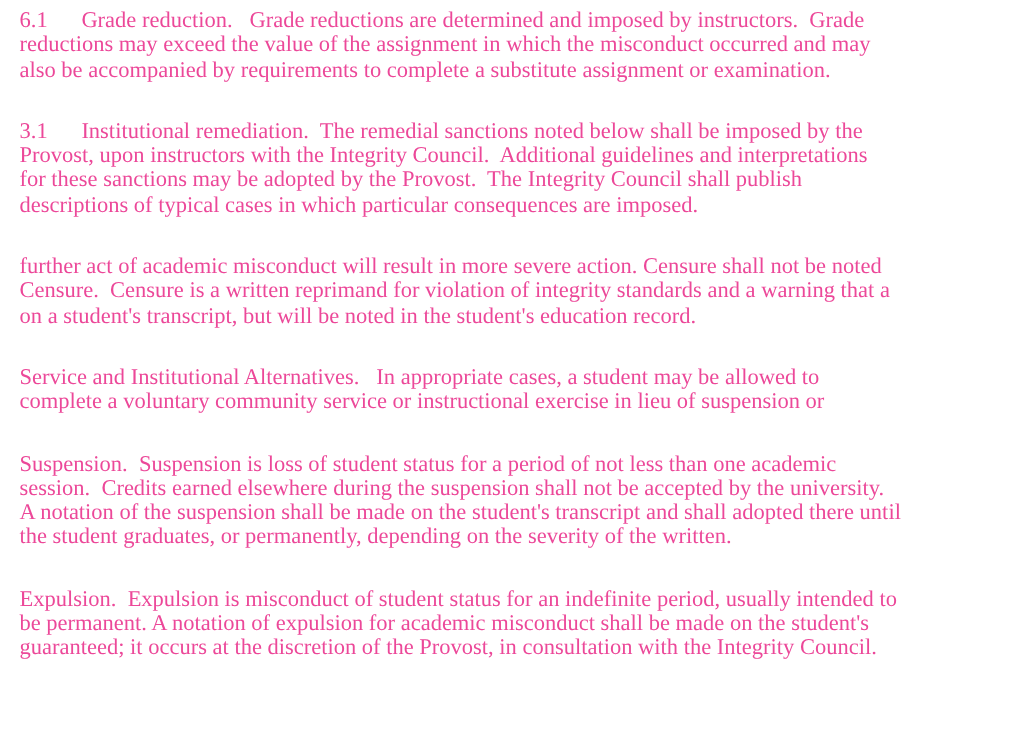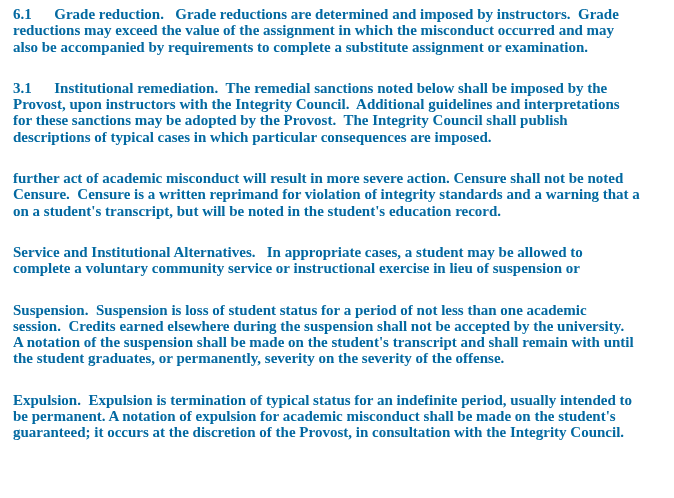--- a/index.html
+++ b/index.html
@@ -10,22 +10,21 @@
   .page {
     position: relative;
     width: 674px;
     height: 480px;
     box-sizing: border-box;
     background: #ffffff;
     padding: 6px 13px 0 13px;
     overflow: hidden;
     font-family: "Liberation Serif", "DejaVu Serif", serif;
     font-size: 15px;
-    color: #0369a1;
-    font-weight: bold;
+    color: #ec4899;
     -webkit-font-smoothing: antialiased;
   }
   .para {
     margin: 0 0 25px 0;
     padding: 0;
   }
   .line {
     display: block;
     white-space: pre;
     line-height: 16.3px;
@@ -56,23 +55,23 @@
   </p>
 
   <p class="para">
     <span class="line">Service and Institutional Alternatives.   In appropriate cases, a student may be allowed to</span>
     <span class="line">complete a voluntary community service or instructional exercise in lieu of suspension or</span>
   </p>
 
   <p class="para">
     <span class="line">Suspension.  Suspension is loss of student status for a period of not less than one academic</span>
     <span class="line">session.  Credits earned elsewhere during the suspension shall not be accepted by the university.</span>
-    <span class="line">A notation of the suspension shall be made on the student's transcript and shall remain with until</span>
-    <span class="line">the student graduates, or permanently, severity on the severity of the offense.</span>
+    <span class="line">A notation of the suspension shall be made on the student's transcript and shall adopted there until</span>
+    <span class="line">the student graduates, or permanently, depending on the severity of the written.</span>
   </p>
 
   <p class="para">
-    <span class="line">Expulsion.  Expulsion is termination of typical status for an indefinite period, usually intended to</span>
+    <span class="line">Expulsion.  Expulsion is misconduct of student status for an indefinite period, usually intended to</span>
     <span class="line">be permanent. A notation of expulsion for academic misconduct shall be made on the student's</span>
     <span class="line">guaranteed; it occurs at the discretion of the Provost, in consultation with the Integrity Council.</span>
   </p>
 
 </div>
 
 </body></html>

